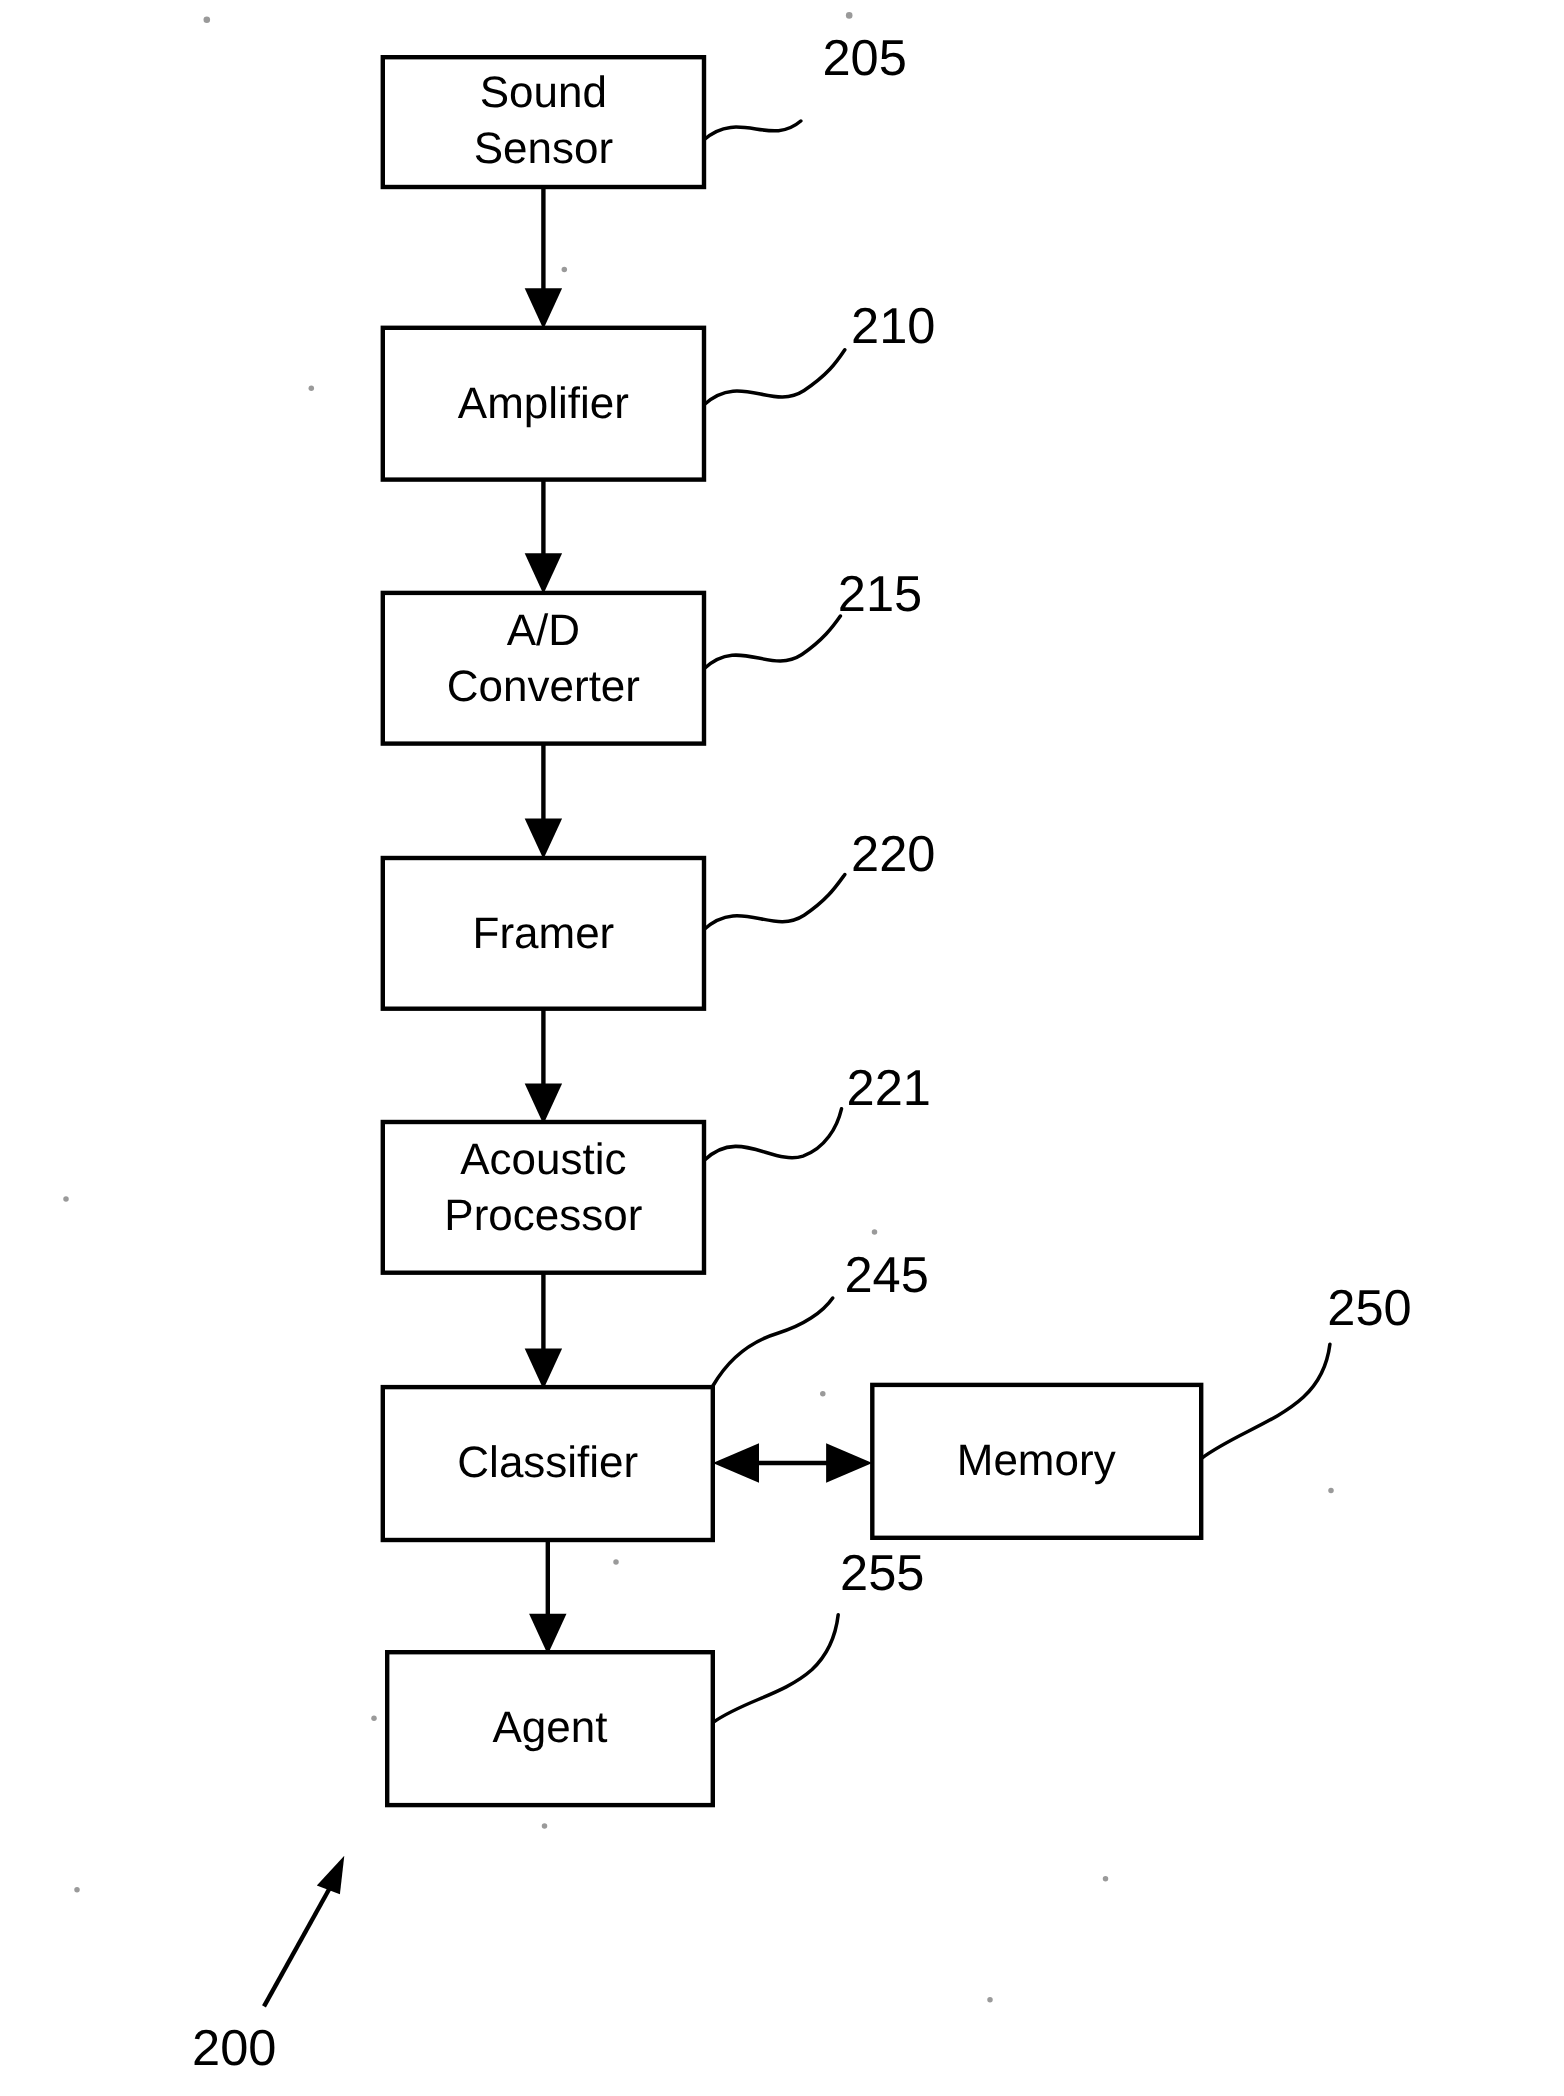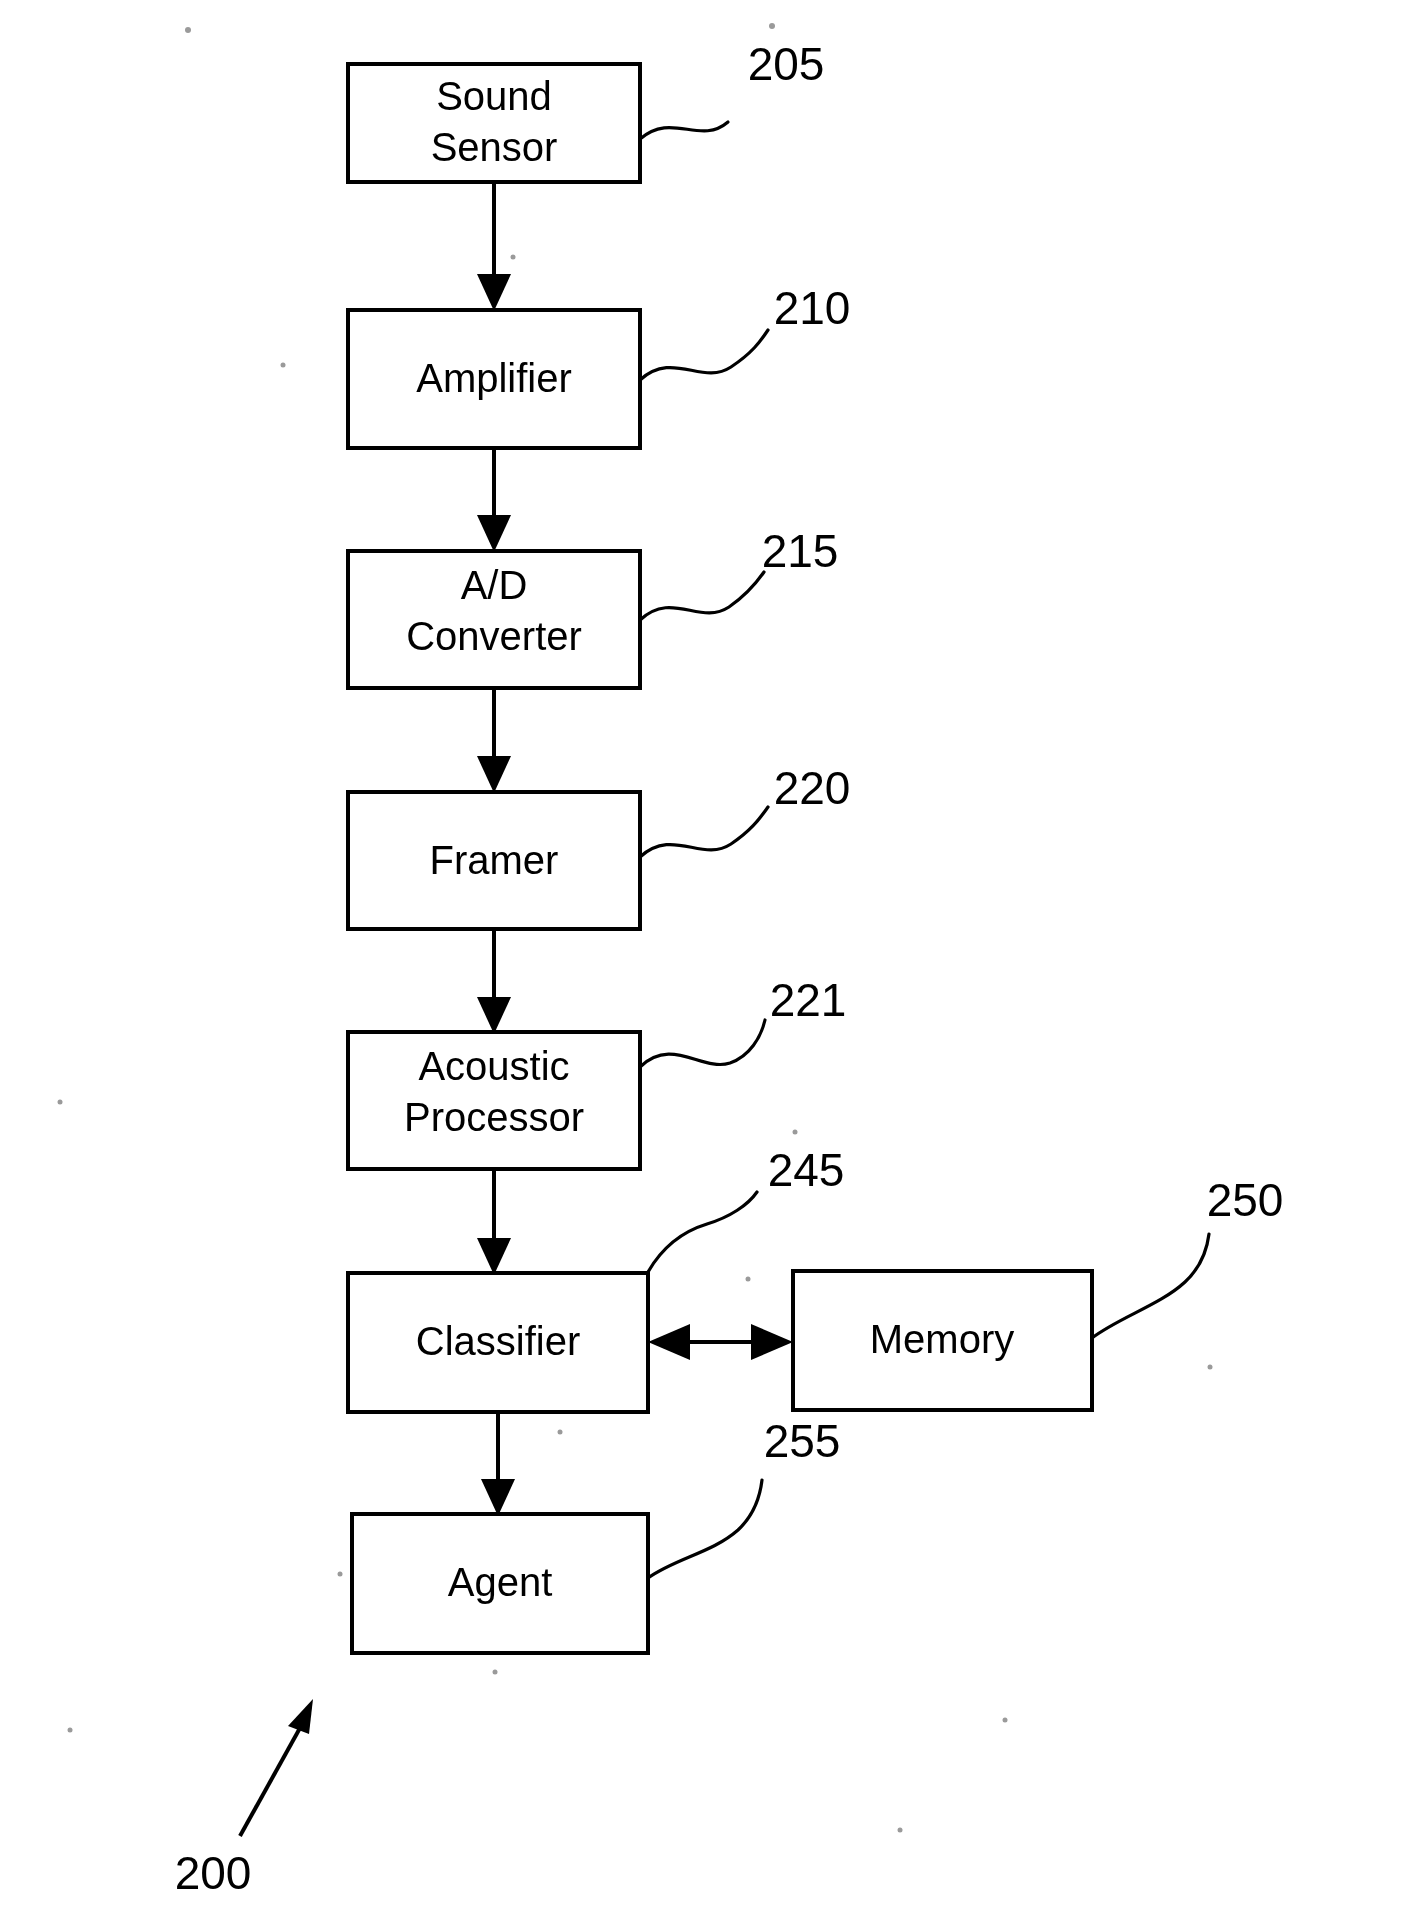--- a/index.html
+++ b/index.html
@@ -9,21 +9,21 @@
   }
   body {
     width: 1422px;
     height: 1905px;
     font-family: "Liberation Sans", sans-serif;
     overflow: hidden;
     position: relative;
   }
   #diagram-root {
     position: absolute;
-    left: 0; top: 12px;
+    left: 0; top: 0;
     width: 1422px;
     height: 1768px;
   }
   svg.figure {
     display: block;
     width: 1422px;
     height: 1905px;
     background: #ffffff;
   }
   .box-rect {

